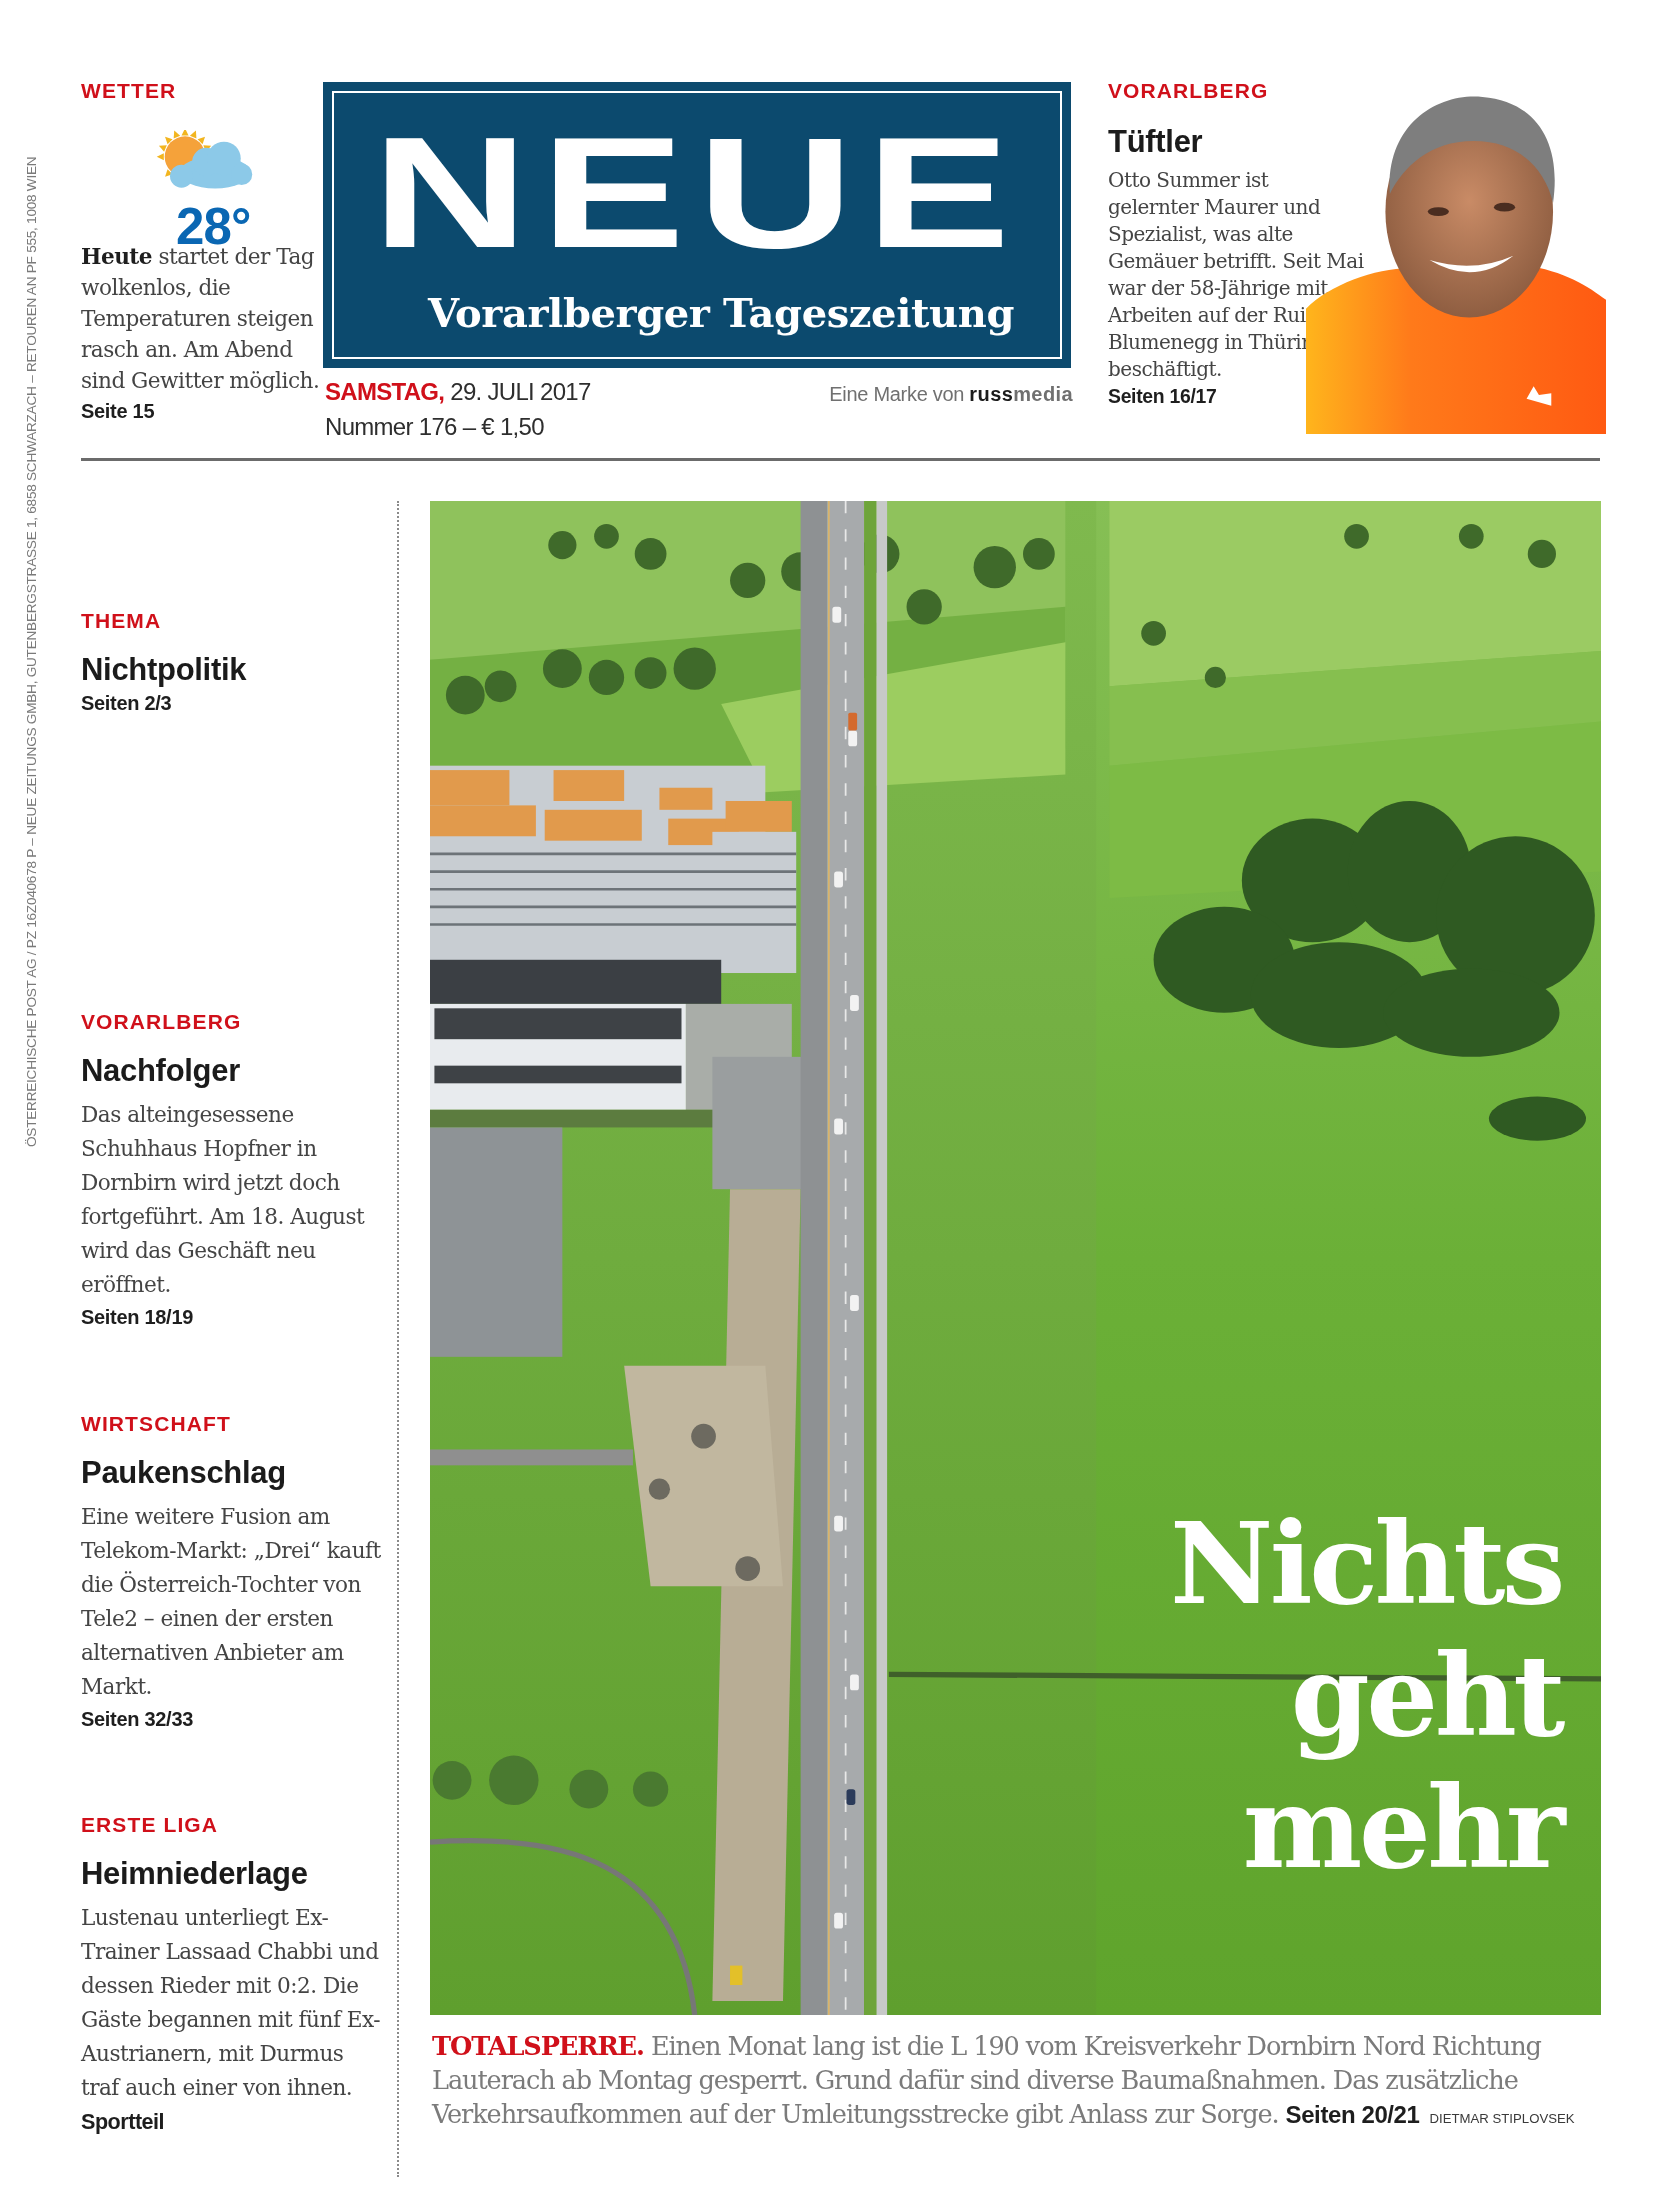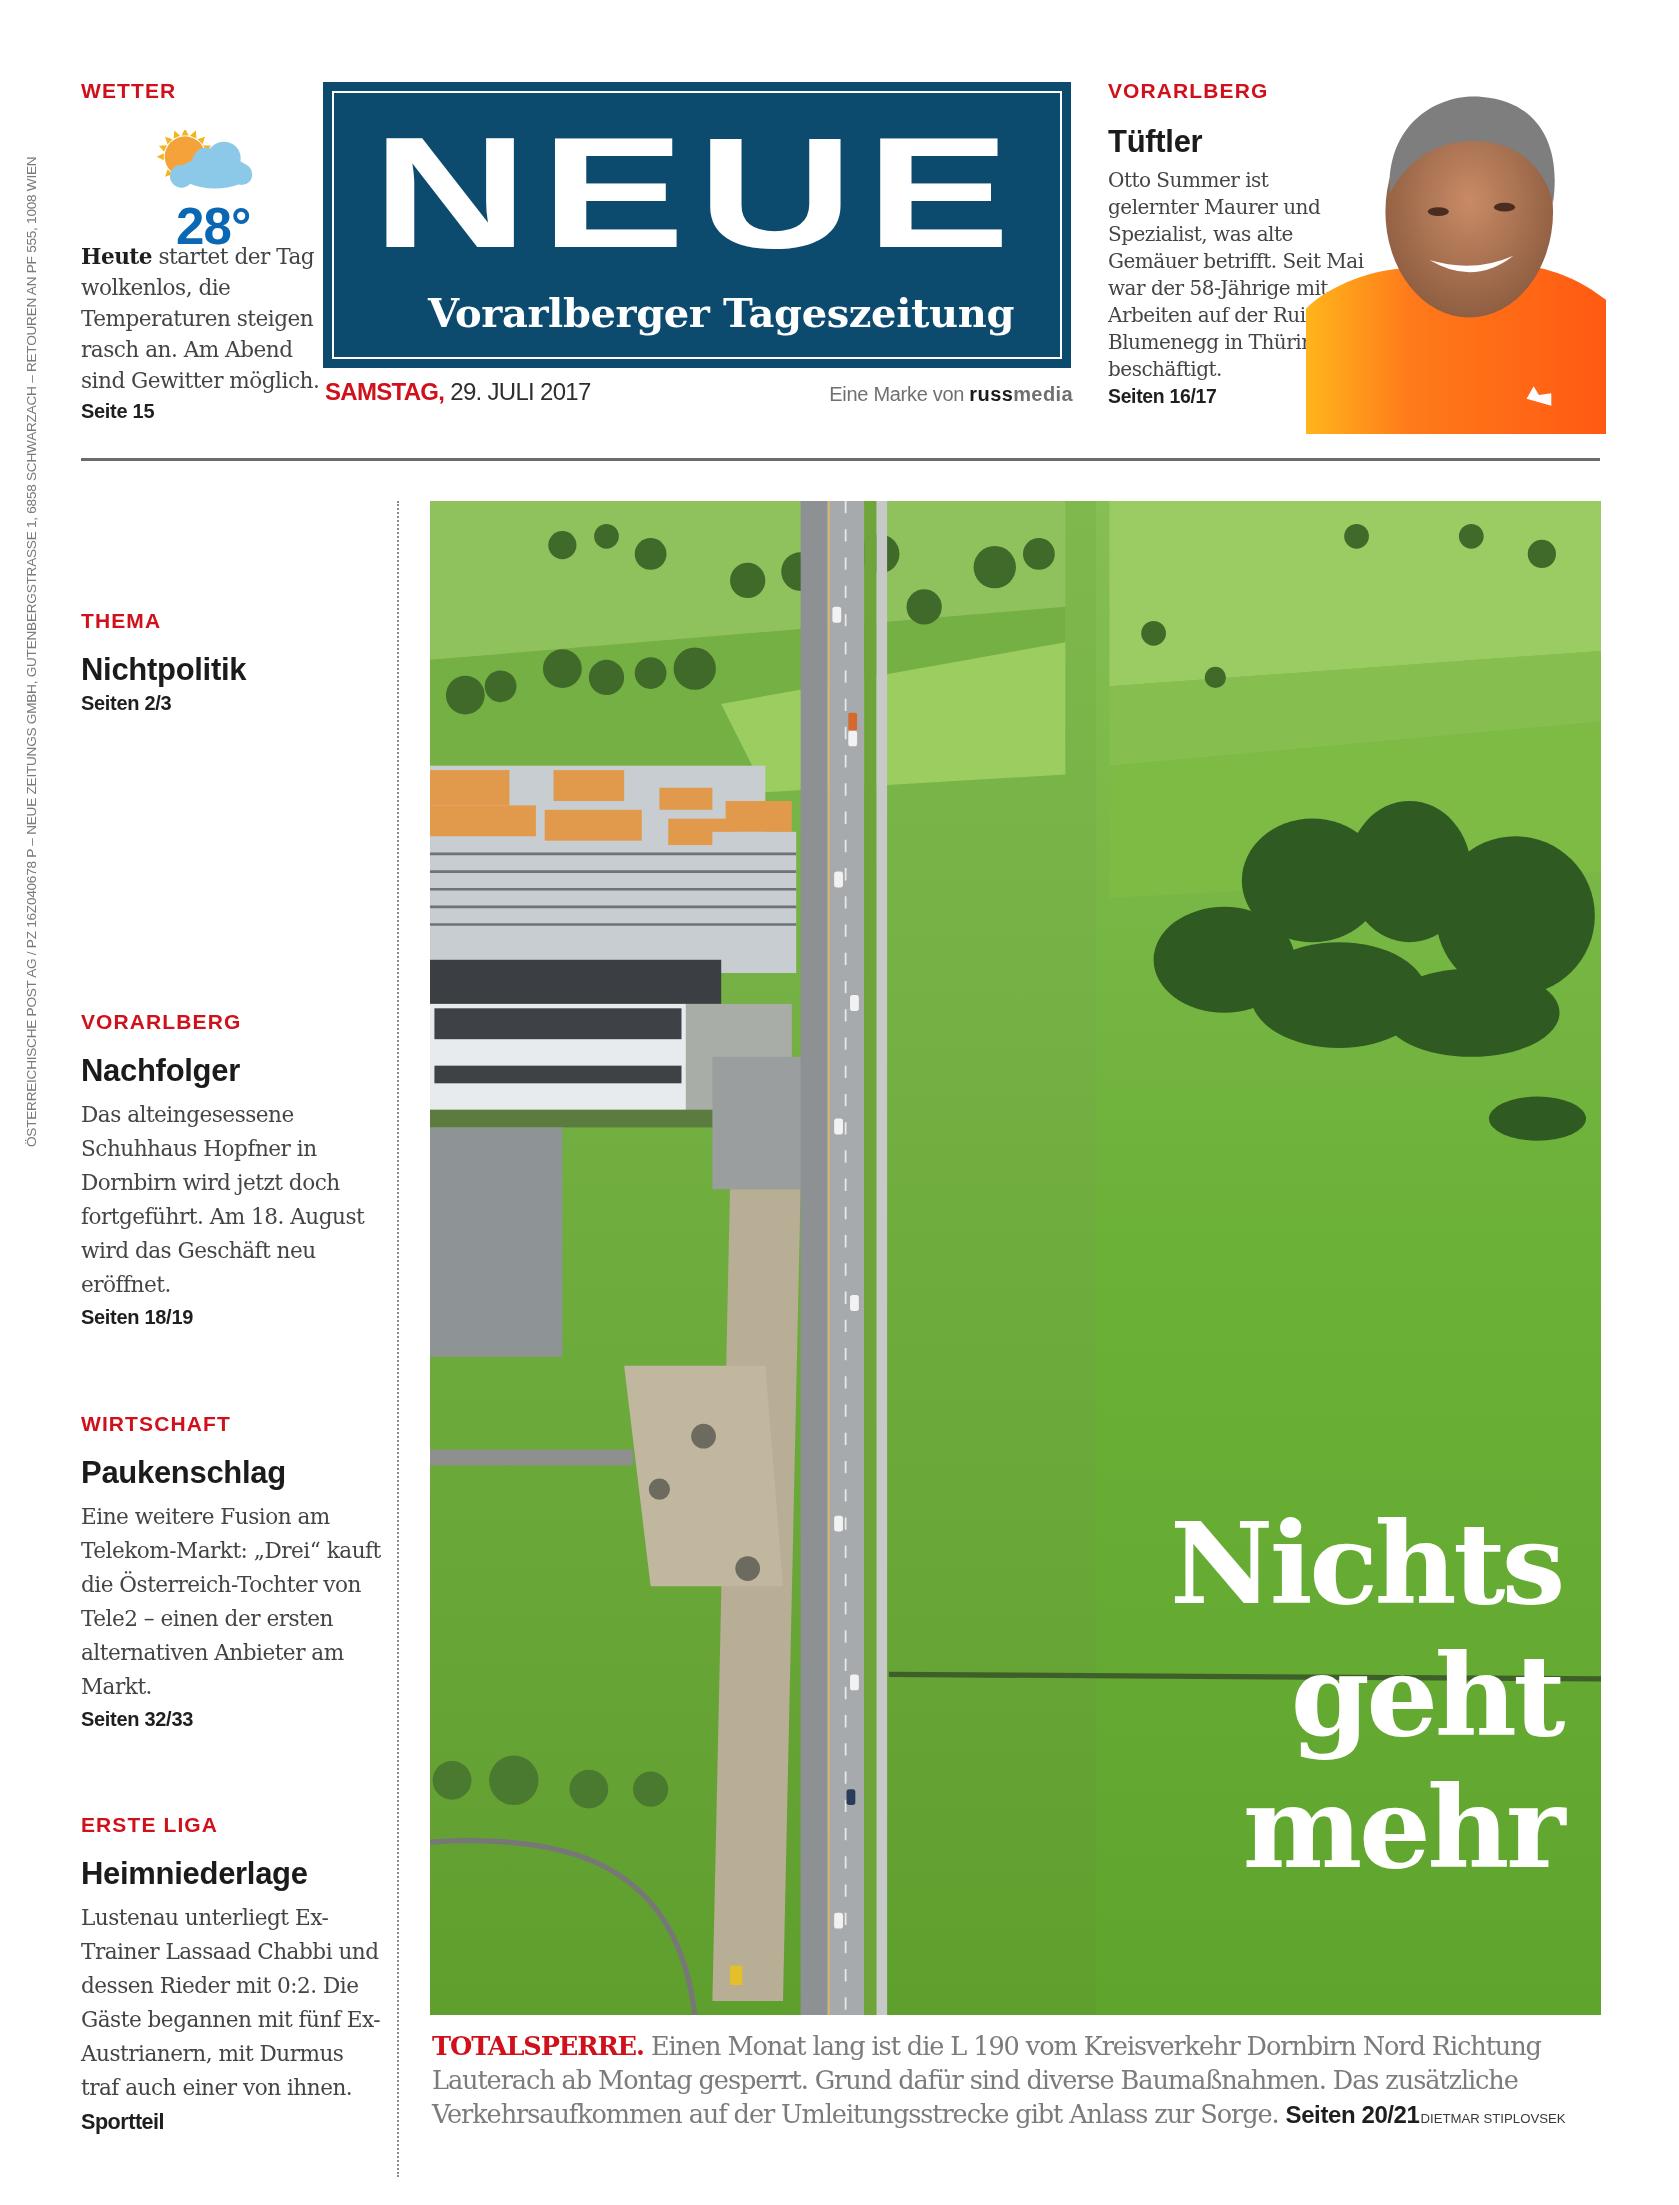--- a/index.html
+++ b/index.html
@@ -101,21 +101,21 @@
   }
 
   
   .caption {
     position: absolute; left: 432px; top: 2029px; width: 1173px;
     font-family: "DejaVu Serif", serif; font-size: 25.6px; line-height: 34px; color: #7b7b7b;
     letter-spacing: -1.1px;
   }
   .caption .cap-kicker { color: #d0101a; font-weight: 700; }
   .caption .cap-ref { font-family: "Liberation Sans", sans-serif; color: #1e1e1e; font-weight: 700; font-size: 24px; letter-spacing: -0.4px; }
-  .caption .credit { font-family: "Liberation Sans", sans-serif; font-size: 13.2px; color: #3a3a3a; letter-spacing: 0; margin-left: 1px; }
+  .caption .credit { font-family: "Liberation Sans", sans-serif; font-size: 13.2px; color: #3a3a3a; letter-spacing: 0; margin-left: 10px; }
 </style>
 </head>
 <body>
 
 <div class="postal">ÖSTERREICHISCHE POST AG / PZ 16Z040678 P – NEUE ZEITUNGS GMBH, GUTENBERGSTRASSE 1, 6858 SCHWARZACH – RETOUREN AN PF 555, 1008 WIEN</div>
 
 <div class="weather">
   <div class="kicker">WETTER</div>
   <div class="row">
     <span>
@@ -154,20 +154,21 @@
 
 <div class="masthead">
   <div class="inner">
     <div class="neue">NEUE</div>
     <div class="sub">Vorarlberger Tageszeitung</div>
   </div>
 </div>
 
 <div class="dateline">
   <div class="date"><span class="day">SAMSTAG,</span><span> 29. JULI 2017</span></div>
+  <div class="num">Nummer 176 – € 1,50</div>
   <div class="brand"><span>Eine Marke von </span><span class="russ">russ</span><span class="media">media</span></div>
 </div>
 
 <div class="tr-teaser">
   <div class="kicker">VORARLBERG</div>
   <div class="teaser-title">Tüftler</div>
   <div class="teaser-body">Otto Summer ist gelernter Maurer und Spezialist, was alte Gemäuer betrifft. Seit Mai war der 58-Jährige mit Arbeiten auf der Ruine Blumenegg in Thüringen beschäftigt.</div>
   <div class="teaser-ref">Seiten 16/17</div>
 </div>
 

